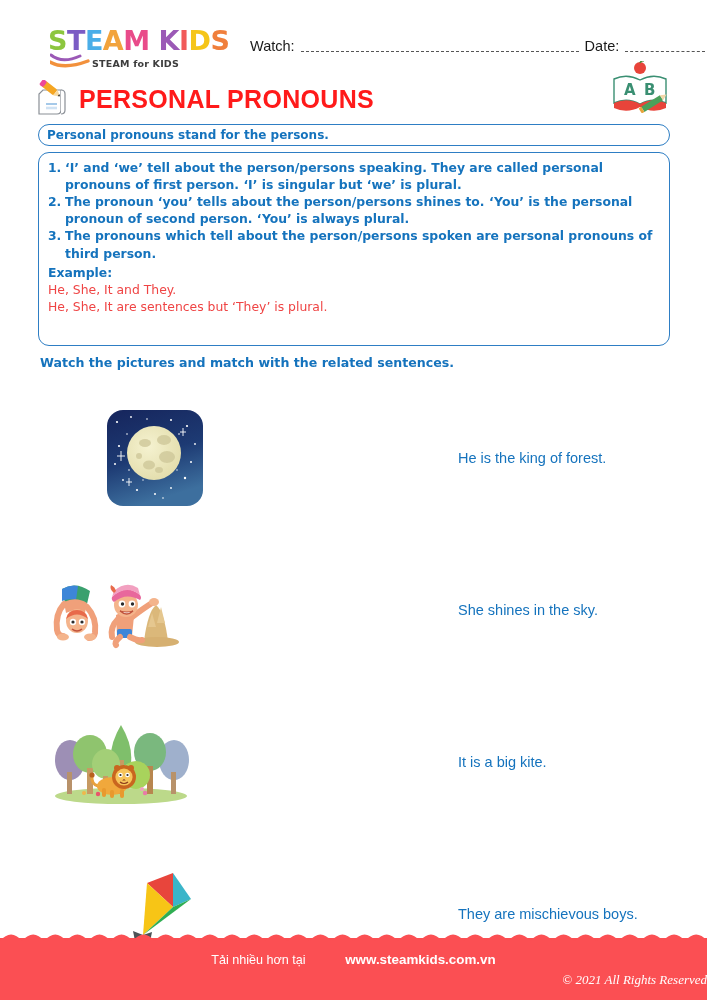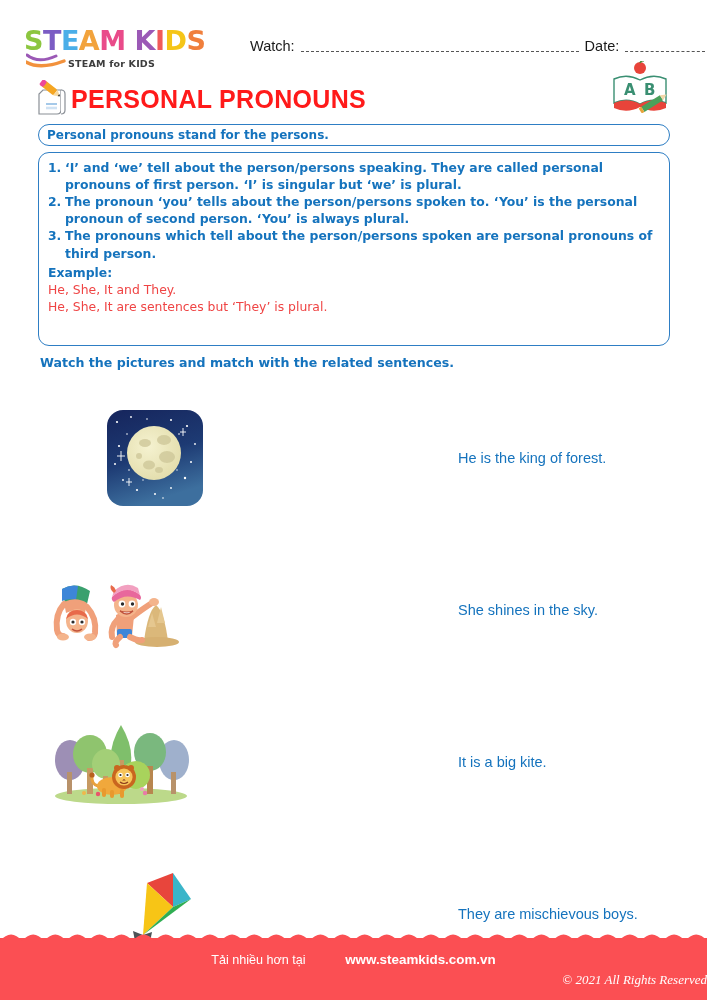--- a/index.html
+++ b/index.html
@@ -16,21 +16,21 @@
   }
 
   
   .header {
     position: absolute;
     left: 0; top: 0;
     width: 707px; height: 76px;
   }
   .logo-block {
     position: absolute;
-    left: 24px; top: 27px;
+    left: 48px; top: 27px;
     width: 195px;
     text-decoration: underline;
   }
   .logo-word {
     font-family: "DejaVu Sans", sans-serif;
     font-weight: bold;
     font-size: 27px;
     letter-spacing: -0.5px;
     line-height: 1;
     white-space: nowrap;
@@ -71,20 +71,21 @@
   }
   .nd-line.long { width: 278px; }
   .nd-line.short { width: 80px; }
 
   
   .title-row {
     position: absolute;
     left: 33px; top: 80px;
     display: flex;
     align-items: center;
+    gap: 8px;
   }
   .note-icon { width: 38px; height: 38px; display:block; }
   .page-title {
     font-family: "Liberation Sans", sans-serif;
     font-weight: bold;
     font-size: 25px;
     color: #ff1a1a;
     letter-spacing: 0.3px;
     line-height: 1;
     white-space: nowrap;
@@ -296,21 +297,21 @@
     <span class="def-text">Personal pronouns stand for the persons.</span>
   </div>
 
   <div class="rules-box">
     <div class="rule">
       <span class="rule-num">1.</span>
       <span class="rule-txt">‘I’ and ‘we’ tell about the person/persons speaking. They are called personal pronouns of first person. ‘I’ is singular but ‘we’ is plural.</span>
     </div>
     <div class="rule">
       <span class="rule-num">2.</span>
-      <span class="rule-txt">The pronoun ‘you’ tells about the person/persons spoken to. ‘You’ is the personal pronoun of second person. ‘You’ is always plural.</span>
+      <span class="rule-txt">The pronoun ‘you’ tells about the person/persons shines to. ‘You’ is the personal pronoun of second person. ‘You’ is always plural.</span>
     </div>
     <div class="rule">
       <span class="rule-num">3.</span>
       <span class="rule-txt">The pronouns which tell about the person/persons spoken are personal pronouns of third person.</span>
     </div>
     <div class="ex-label">Example:</div>
     <div class="ex-line">He, She, It and They.</div>
     <div class="ex-line">He, She, It are sentences but ‘They’ is plural.</div>
   </div>
 

